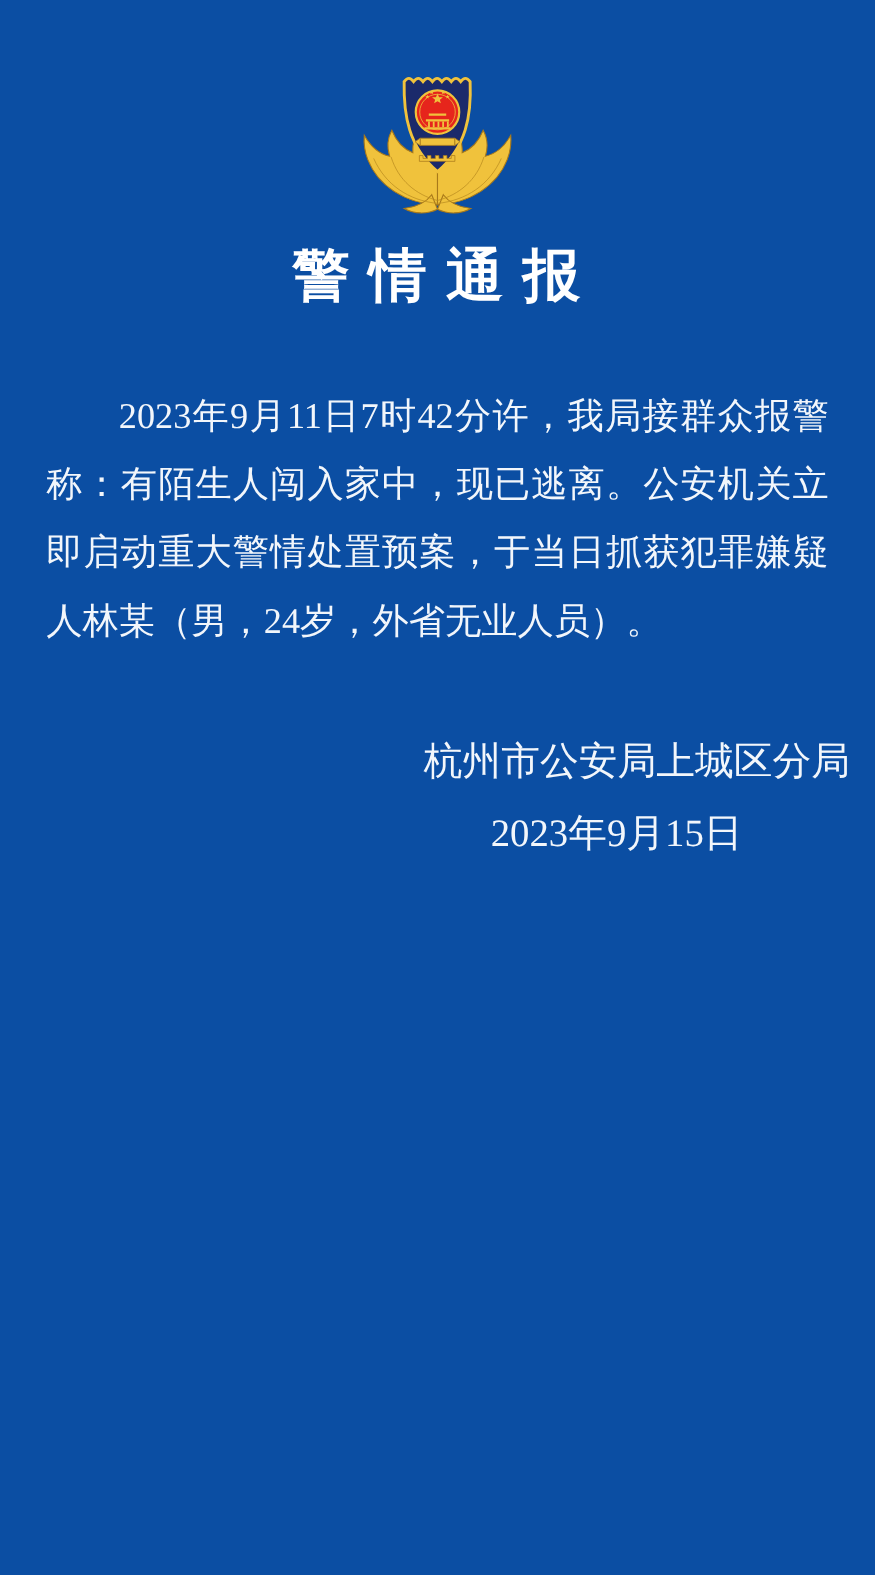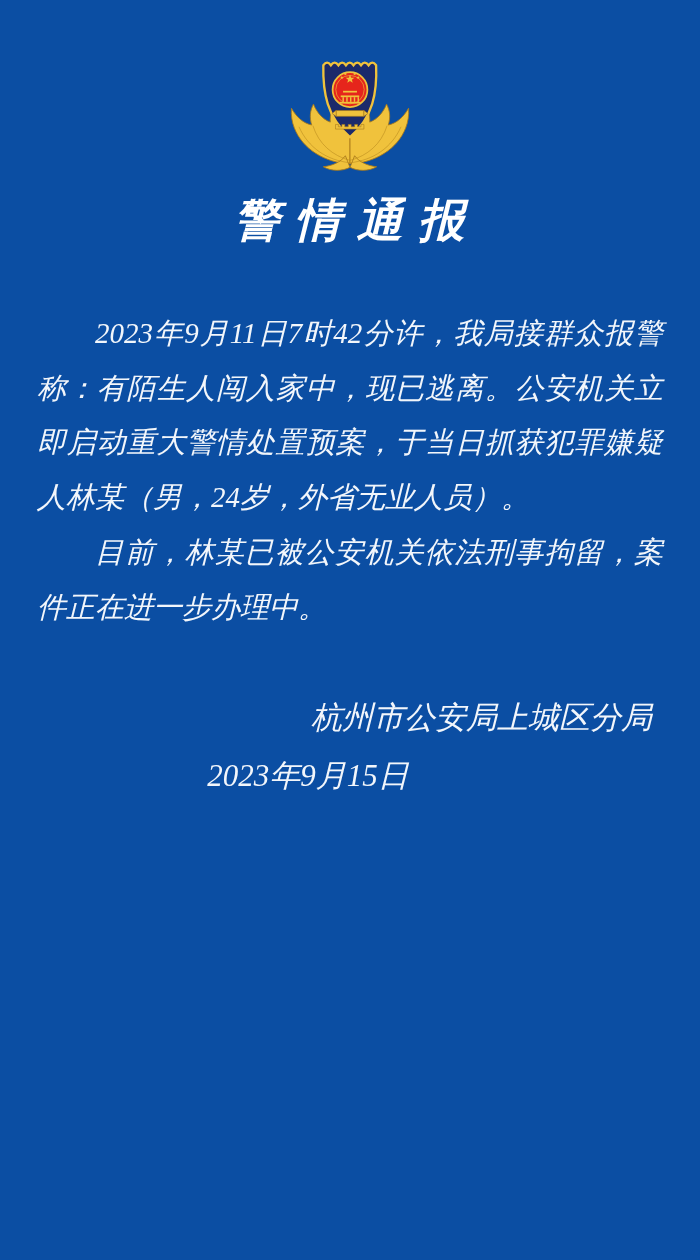--- a/index.html
+++ b/index.html
@@ -9,21 +9,20 @@
     height: 1260px;
     background: #0b4ea3;
     overflow: hidden;
     font-family: "Liberation Serif", "DejaVu Serif", serif;
   }
   .page {
     position: relative;
     width: 700px;
     height: 1260px;
     color: #f2f6fb;
-    font-style: italic;
   }
   .badge-wrap {
     padding-top: 56px;
     text-align: center;
     line-height: 0;
   }
   .title {
     margin: 26px 0 0 0;
     text-align: center;
     font-size: 46px;
@@ -41,30 +40,30 @@
     text-align: justify;
     text-justify: inter-character;
     font-weight: 500;
   }
   .body-text p {
     margin: 0;
     text-indent: 2em;
   }
   .signature {
     margin-top: 57px;
-    padding-right: 48px;
+    padding-right: 20px;
     text-align: right;
     font-size: 31px;
     line-height: 54px;
     white-space: nowrap;
   }
   .date {
     margin-top: 4px;
-    padding-right: 84px;
-    text-align: center;
+    padding-right: 106px;
+    text-align: right;
     font-size: 31px;
     line-height: 54px;
     white-space: nowrap;
   }
 </style>
 </head>
 <body style="background-color: rgb(11, 78, 163);">
 
 <div class="page" style="color: rgb(242, 246, 251);">
 
@@ -115,20 +114,19 @@
       </g>
 
       <path d="M85,126 v-8 h5 v4 h6 v-4 h5 v4 h6 v-4 h5 v4 h6 v-4 h5 v4 h6 v-4 h5 v8 Z" fill="#f0c23c" stroke="#a8791a" stroke-width="1"></path>
     </svg>
   </div>
 
   <h1 class="title">警 情 通 报</h1>
 
   <div class="body-text">
     <p>2023年9月11日7时42分许，我局接群众报警称：有陌生人闯入家中，现已逃离。公安机关立即启动重大警情处置预案，于当日抓获犯罪嫌疑人林某（男，24岁，外省无业人员）。</p>
-    <p>目前，林某已被公安机关依法刑事拘留，案件正在进一步办理中。</p>
   </div>
 
   <div class="signature">杭州市公安局上城区分局</div>
 
   <div class="date">2023年9月15日</div>
 
 </div>
 
 </body></html>

